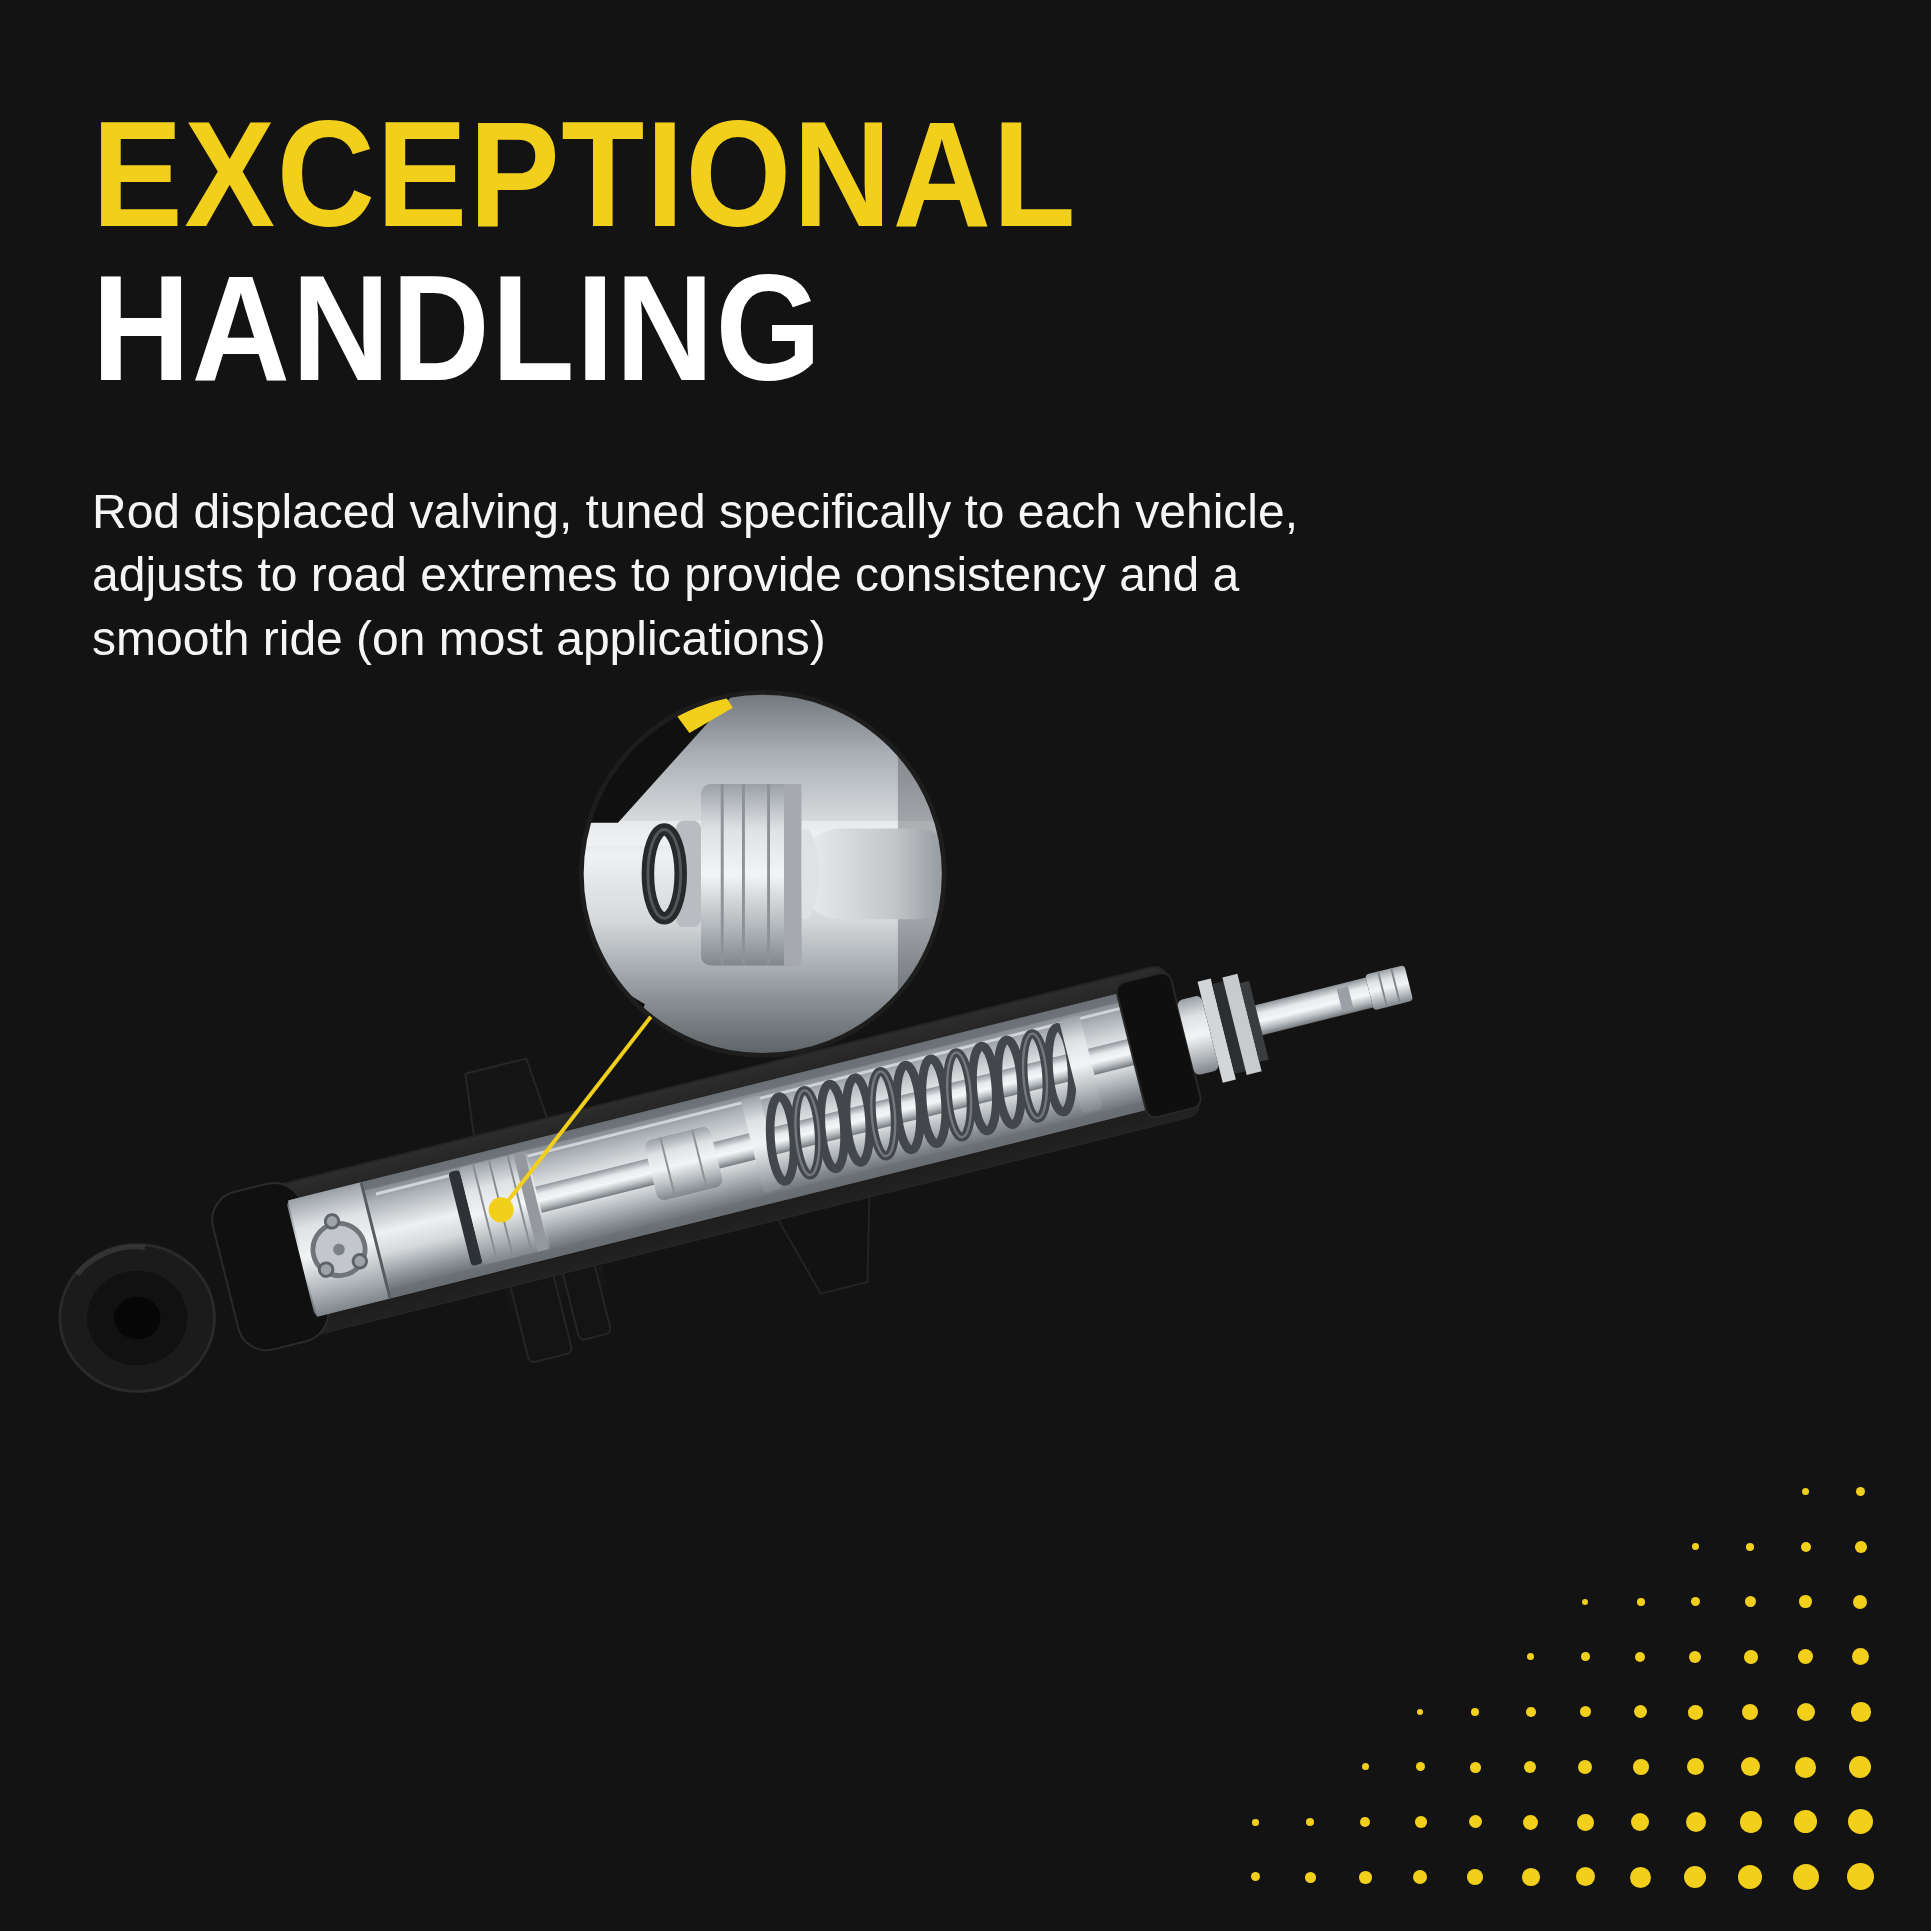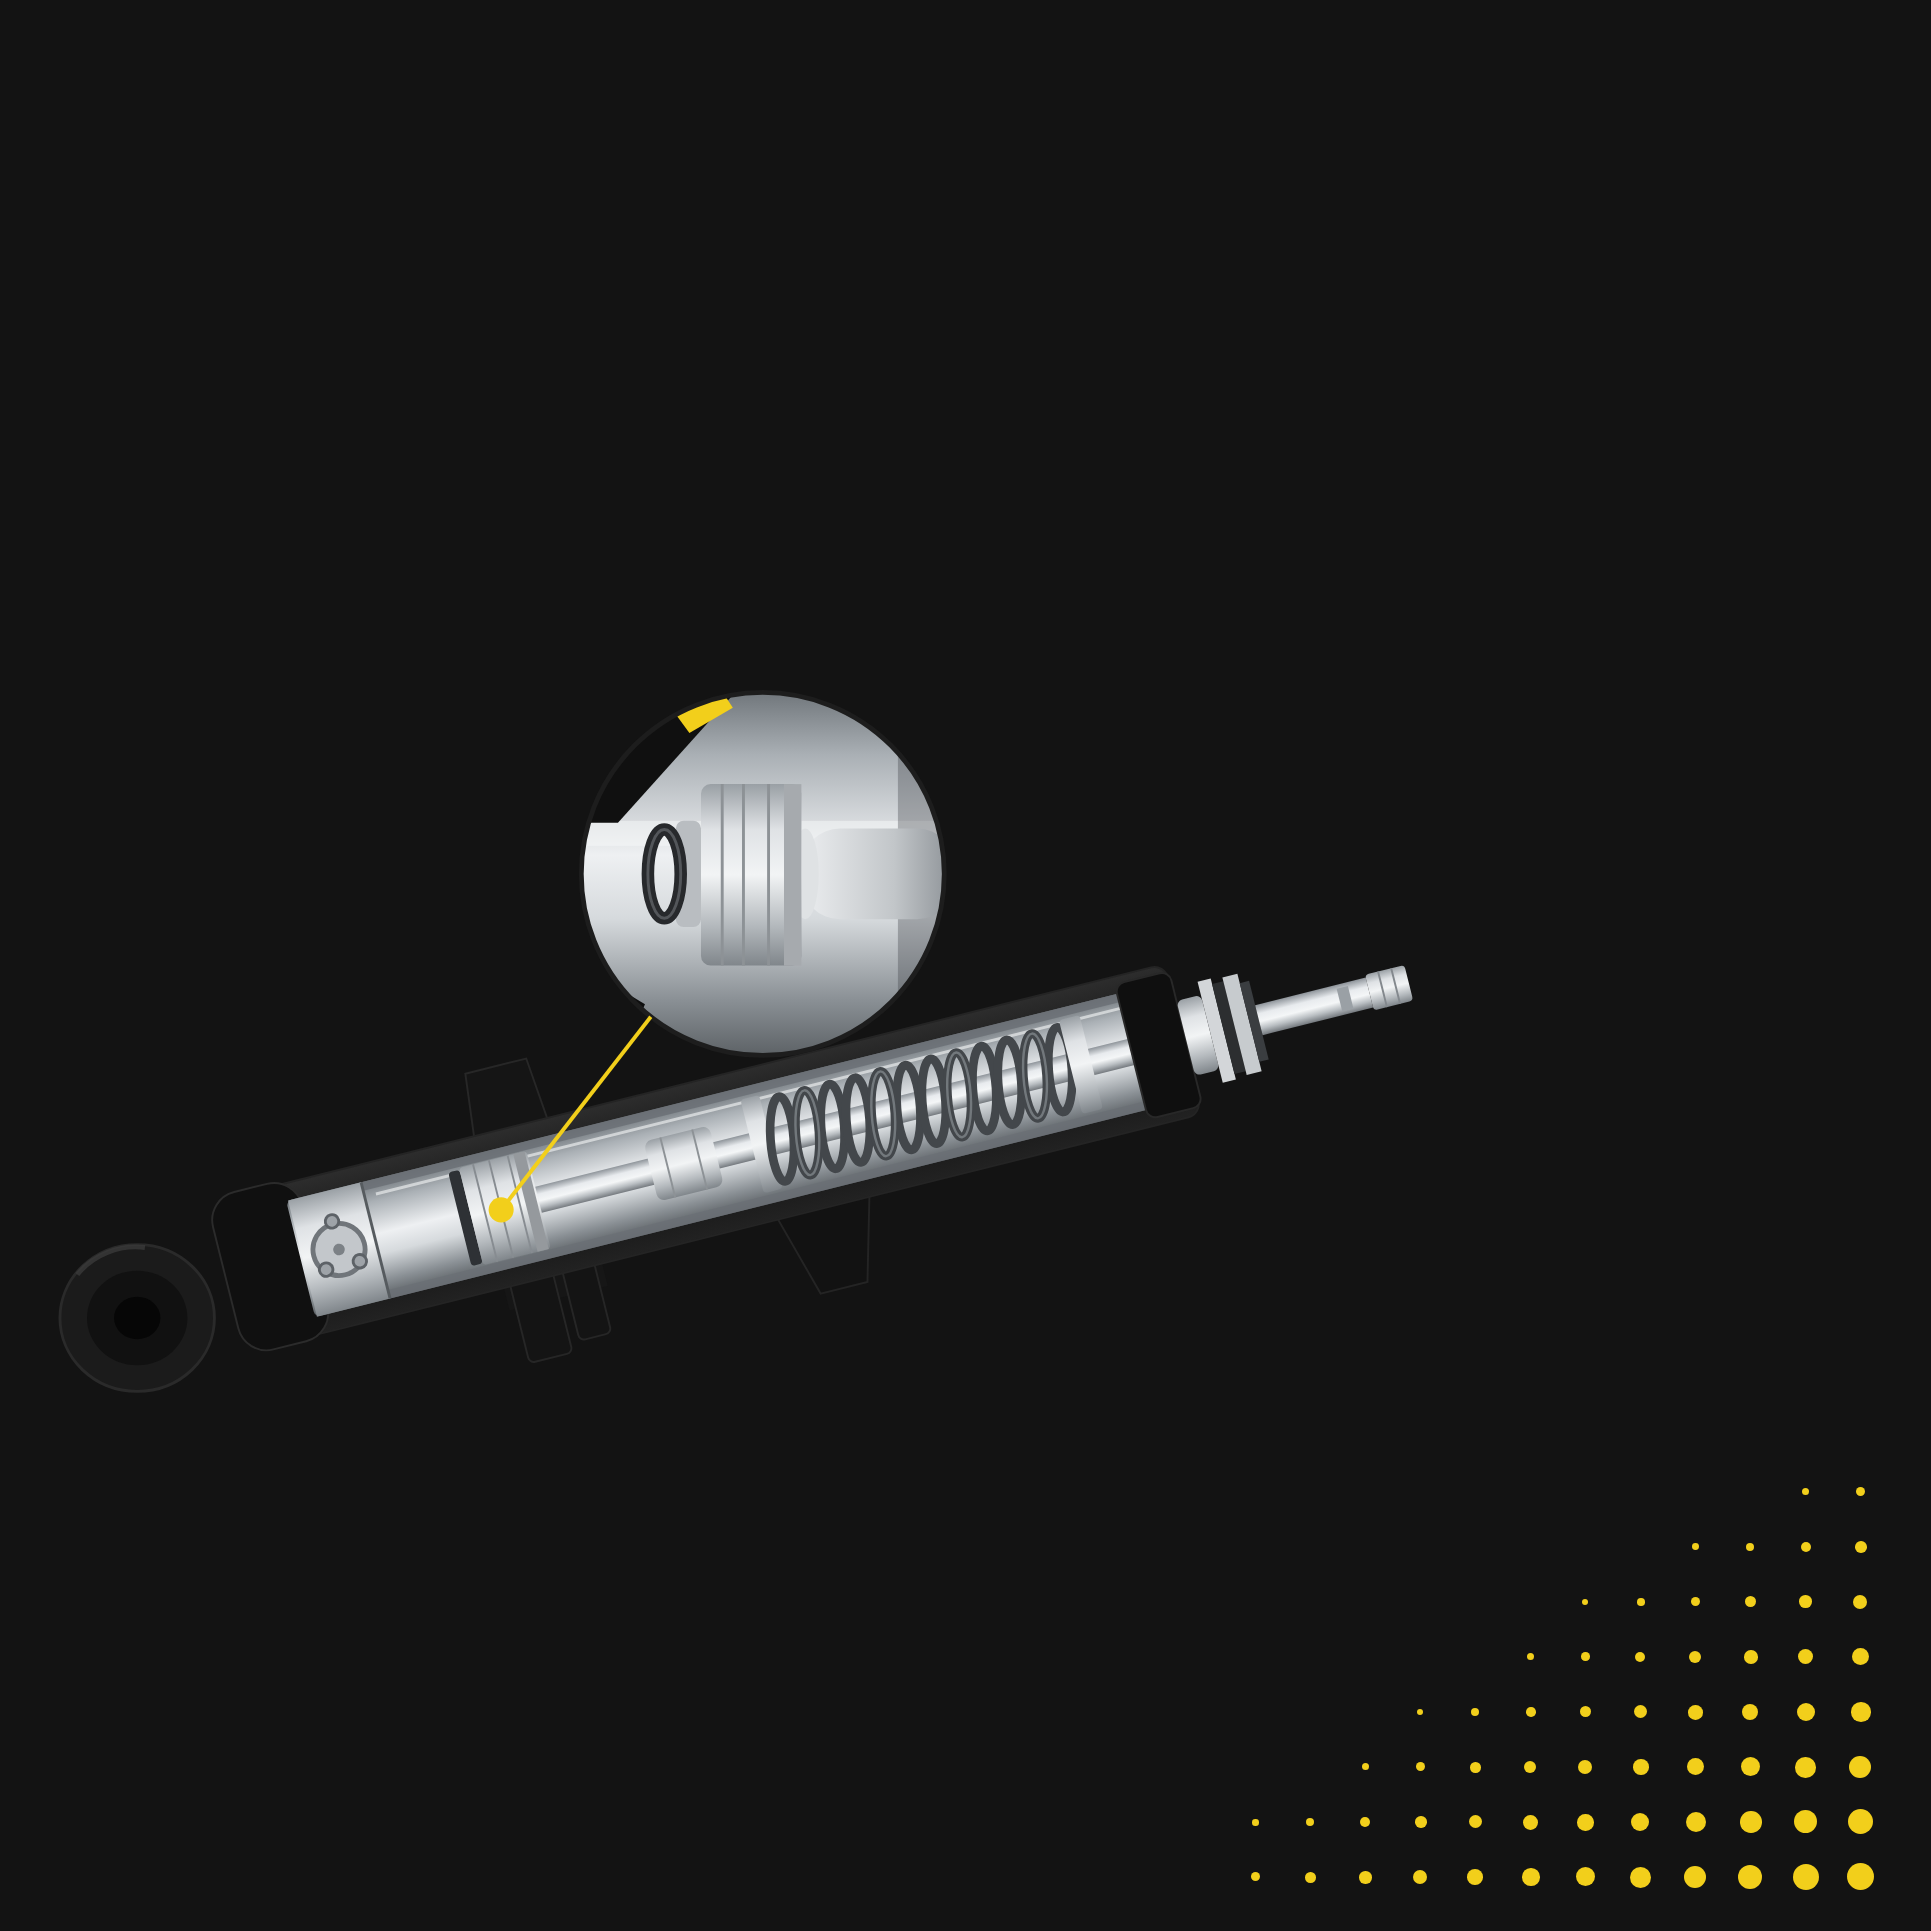--- a/index.html
+++ b/index.html
@@ -56,20 +56,27 @@
     position:absolute;
     border-radius:50%;
     background:var(--accent);
   }
 </style>
 </head>
 <body>
 
 <div class="canvas">
 
+  <div class="text-block">
+    <div class="headline-line headline-accent">EXCEPTIONAL</div>
+    <div class="headline-line headline-white">HANDLING</div>
+    <div class="body-copy">Rod displaced valving, tuned specifically to each vehicle,
+adjusts to road extremes to provide consistency and a
+smooth ride (on most applications)</div>
+  </div>
 
   <svg class="illustration" viewBox="0 0 2000 1300" aria-hidden="true">
     <defs>
       <linearGradient id="gradSilverV" x1="0" y1="0" x2="0" y2="1">
         <stop offset="0" stop-color="#6d7378"></stop>
         <stop offset="0.18" stop-color="#aab0b5"></stop>
         <stop offset="0.45" stop-color="#eef0f2"></stop>
         <stop offset="0.62" stop-color="#d6dadd"></stop>
         <stop offset="0.84" stop-color="#8a9095"></stop>
         <stop offset="1" stop-color="#5a5f63"></stop>

